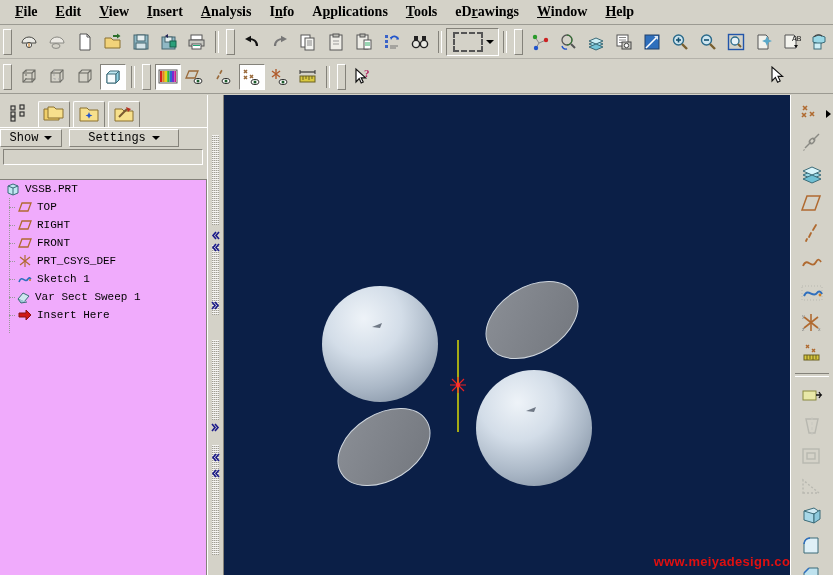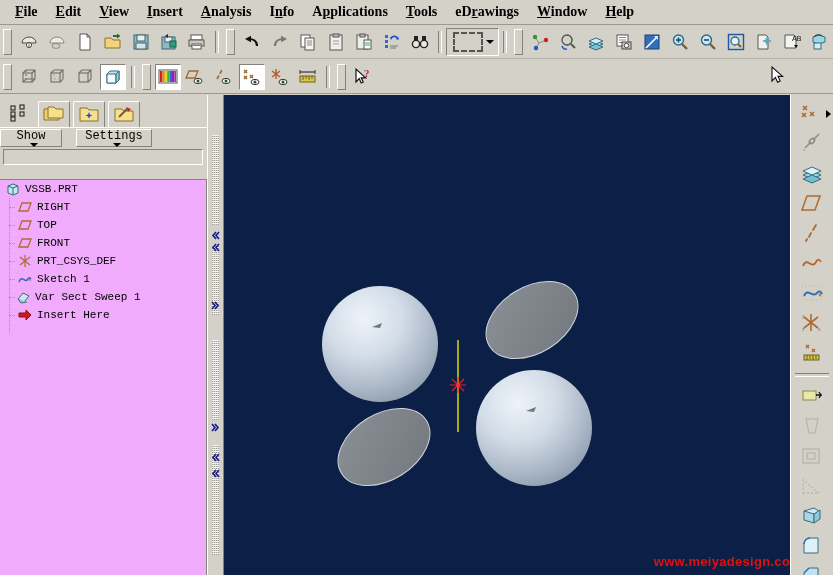--- a/index.html
+++ b/index.html
@@ -81,27 +81,27 @@
   }
   .navtab.plain{border:none;}
   .navbar2{
     position:absolute;left:0;top:32px;width:207px;height:20px;
     display:flex;align-items:center;
     border-top:1px solid #fff;
   }
   .ddbtn{
     height:18px;display:flex;align-items:center;justify-content:center;
     font-family:"Liberation Mono", monospace;font-size:12px;
-    padding:0 8px;margin-right:14px;cursor:default;
+    padding:0 8px;margin-right:7px;cursor:default;
     border:1px solid #fff;border-right-color:#84827a;border-bottom-color:#84827a;
-    background:#d4d2c8;box-sizing:border-box;flex-direction:column;
+    background:#d4d2c8;box-sizing:border-box;
   }
   .ddbtn .caret{margin-left:6px;border-top-width:4px;}
   #showbtn{width:62px;}
-  #settingsbtn{width:76px;padding-left:8px;}
+  #settingsbtn{width:110px;padding-left:8px;}
   .colhdr{
     position:absolute;left:3px;top:54px;width:200px;height:16px;
     background:#d4d2c8;box-sizing:border-box;
     border:1px solid #84827a;border-right-color:#fff;border-bottom-color:#fff;
   }
   #treebox{
     position:absolute;left:0;top:72px;width:207px;height:408px;
     background:#f0abfc;border-top:1px solid #84827a;border-right:1px solid #84827a;
     box-sizing:border-box;overflow:hidden;margin-top:12px;
   }
@@ -577,30 +577,30 @@
           </span>
           <span class="lbl">VSSB.PRT</span>
         </div>
         <div class="treenode indent" style="padding-left: 16px;">
           <span style="position: absolute; left: 9px; width: 6px; border-top: 1px dotted rgb(153, 153, 153); top: 9px;"></span>
           <span class="ico">
             <svg width="14" height="12" viewBox="0 0 14 12">
               <path d="M4 2h9l-3 8H1z" fill="none" stroke="#b06a30" stroke-width="1.3"></path>
             </svg>
           </span>
-          <span class="lbl">RIGHT</span>
+          <span class="lbl">TOP</span>
         </div>
         <div class="treenode indent" style="padding-left: 16px;">
           <span style="position: absolute; left: 9px; width: 6px; border-top: 1px dotted rgb(153, 153, 153); top: 9px;"></span>
           <span class="ico">
             <svg width="14" height="12" viewBox="0 0 14 12">
               <path d="M4 2h9l-3 8H1z" fill="none" stroke="#b06a30" stroke-width="1.3"></path>
             </svg>
           </span>
-          <span class="lbl">TOP</span>
+          <span class="lbl">RIGHT</span>
         </div>
         <div class="treenode indent" style="padding-left: 16px;">
           <span style="position: absolute; left: 9px; width: 6px; border-top: 1px dotted rgb(153, 153, 153); top: 9px;"></span>
           <span class="ico">
             <svg width="14" height="12" viewBox="0 0 14 12">
               <path d="M4 2h9l-3 8H1z" fill="none" stroke="#b06a30" stroke-width="1.3"></path>
             </svg>
           </span>
           <span class="lbl">FRONT</span>
         </div>

